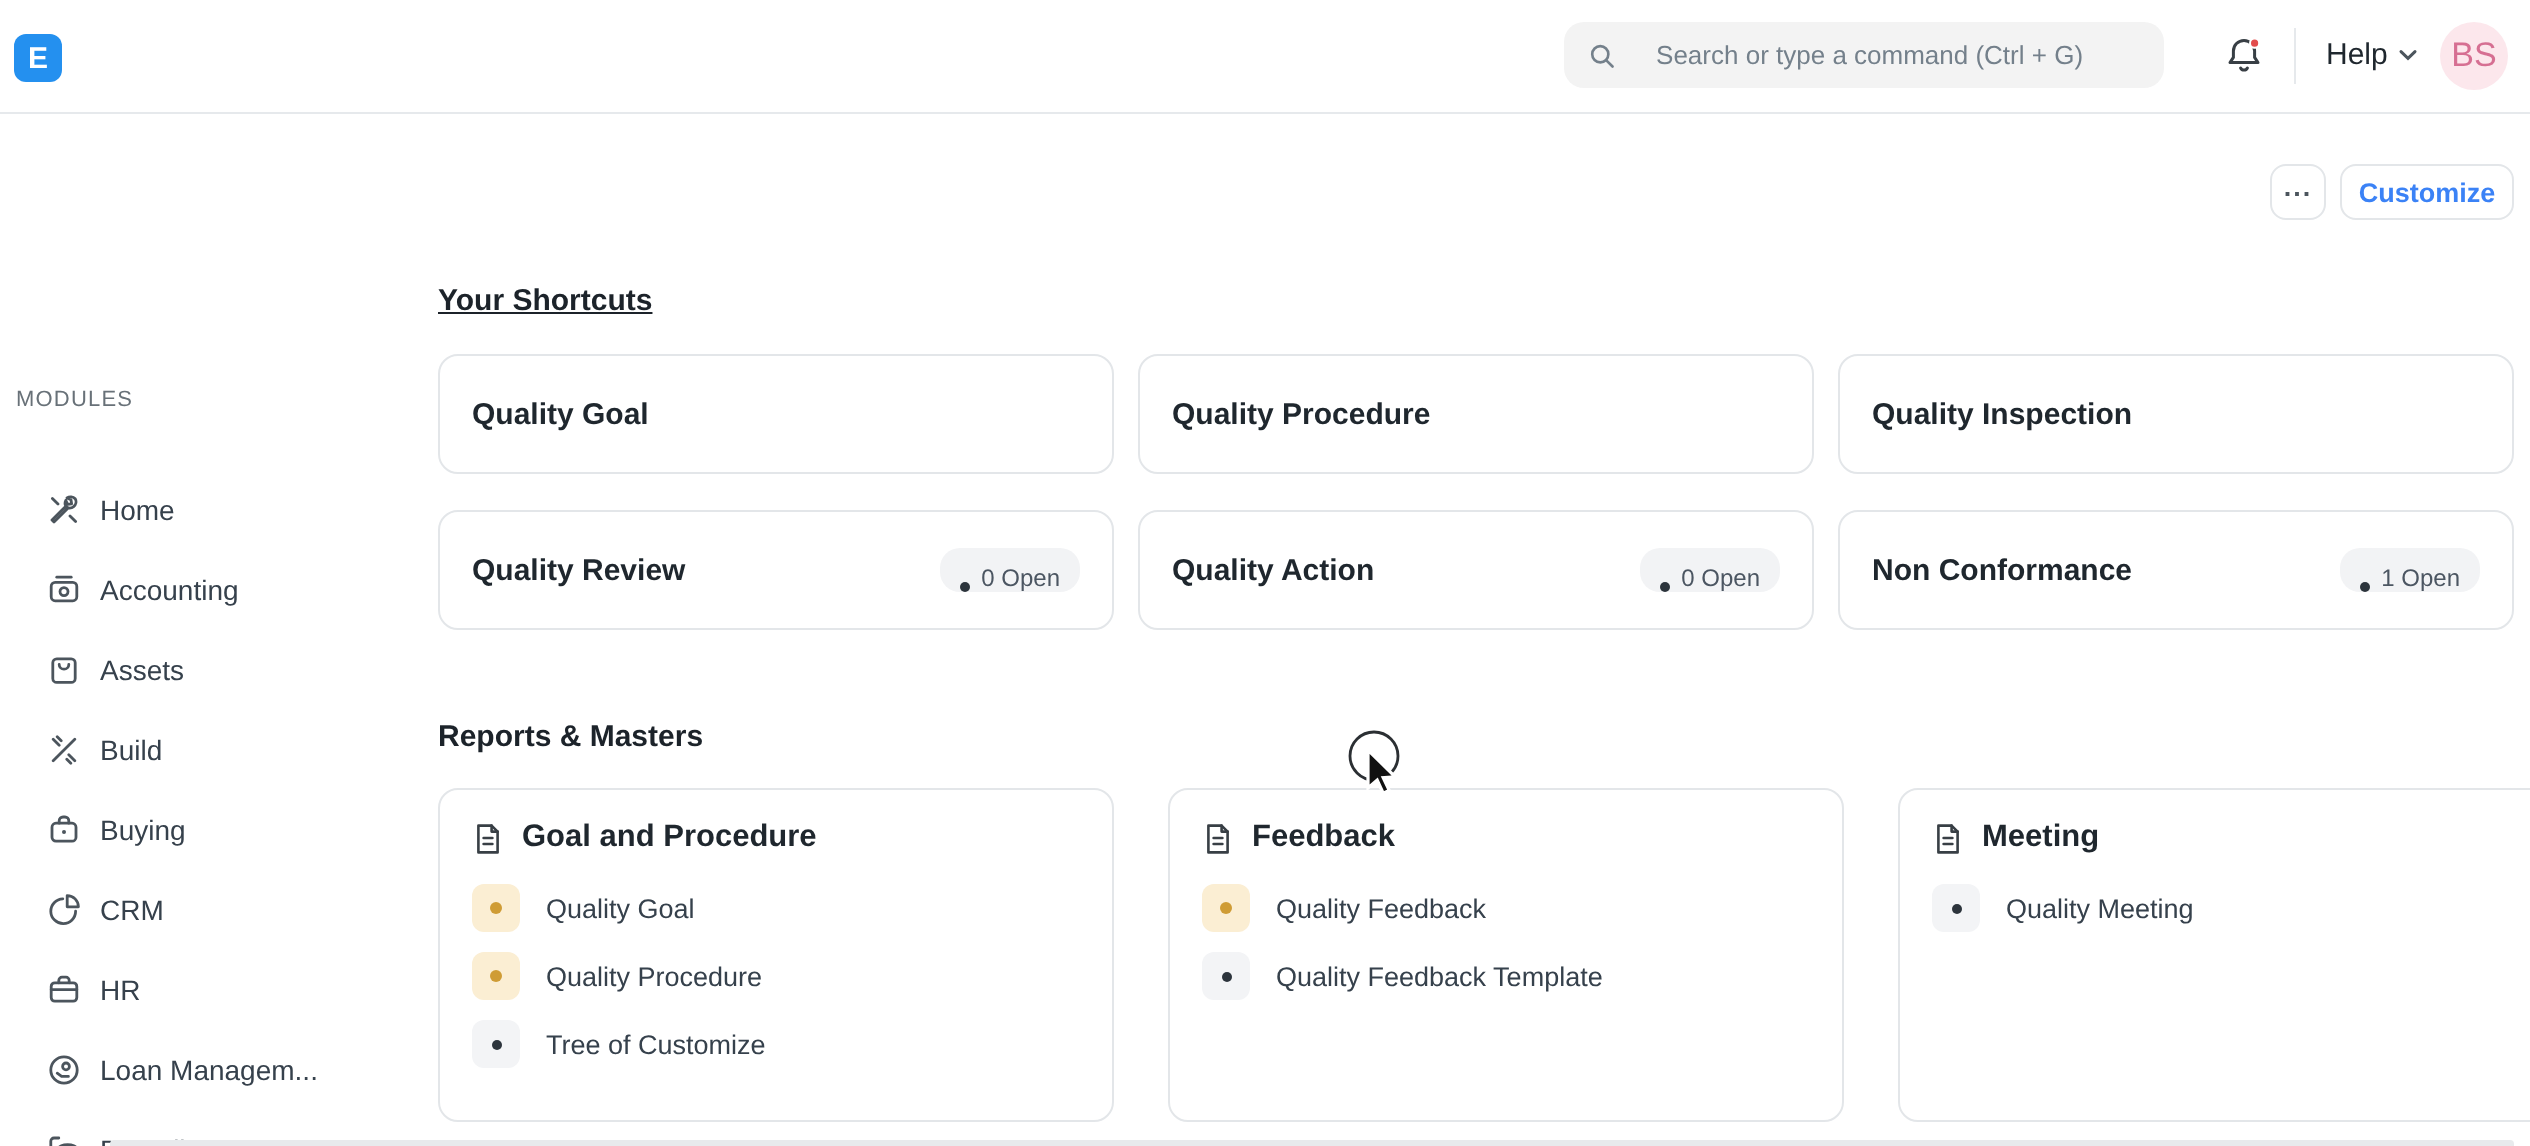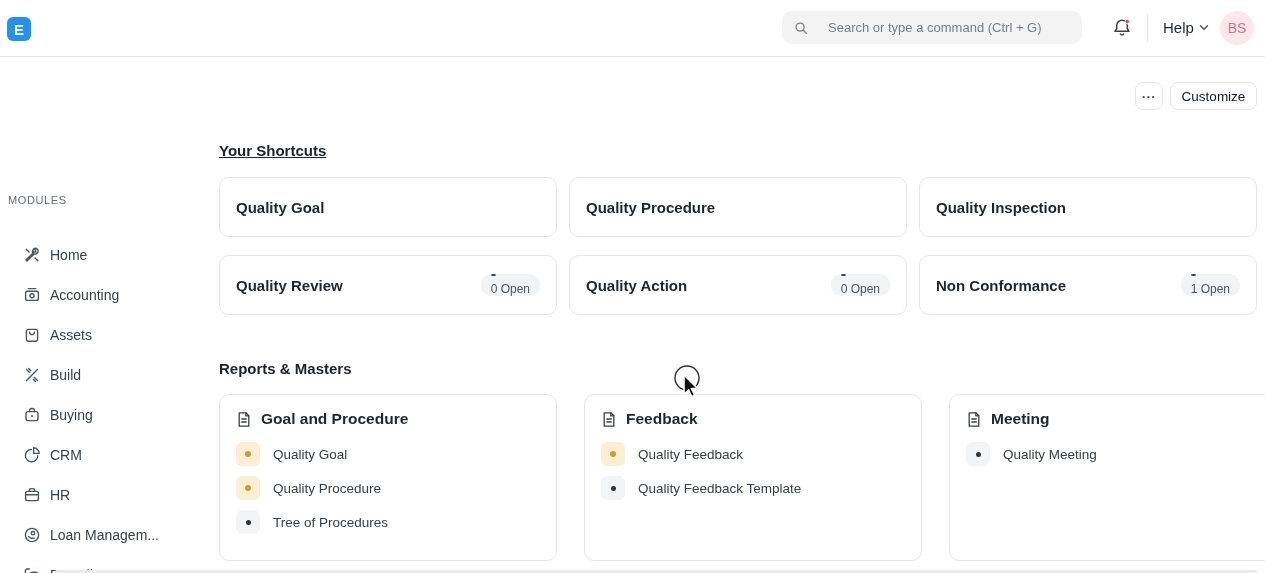--- a/index.html
+++ b/index.html
@@ -9,47 +9,47 @@
 
   
   .navbar { position:absolute; left:0; top:0; width:1265px; height:57px; background:#fff; border-bottom:1px solid #e6e9ec; }
   .logo { position:absolute; left:7px; top:17px; width:24px; height:24px; background:#2490ef; border-radius:6px; color:#fff; font-weight:700; font-size:15px; display:flex; align-items:center; justify-content:center; }
   .searchbar { position:absolute; left:782px; top:11px; width:300px; height:33px; background:#f3f3f3; border-radius:10px; display:flex; align-items:center; padding:0 12px; gap:20px; }
   .searchbar input { border:none; outline:none; background:transparent; font-family:inherit; font-size:13px; color:#1f272e; width:100%; }
   .searchbar input::placeholder { color:#74808b; }
   .nav-bell { position:absolute; left:1111px; top:17px; width:22px; height:22px; cursor:pointer; }
   .nav-divider { position:absolute; left:1147px; top:14px; width:1px; height:28px; background:#e6e9ec; }
   .help { position:absolute; left:1163px; top:19px; display:flex; align-items:center; gap:5px; font-size:15px; color:#1f272e; cursor:pointer; }
-  .avatar { position:absolute; left:1220px; top:11px; width:34px; height:34px; border-radius:50%; background:#fce7ec; color:#d66f92; font-size:14px; font-weight:500; display:flex; align-items:center; justify-content:center; cursor:pointer; }
+  .avatar { position:absolute; left:1220px; top:11px; width:34px; height:34px; border-radius:50%; background:#fce7ec; color:#d66f92; font-size:17px; font-weight:500; display:flex; align-items:center; justify-content:center; cursor:pointer; }
 
   
   .burger { position:absolute; left:8px; top:88px; width:19px; height:15px; display:flex; flex-direction:column; justify-content:space-between; cursor:pointer; }
   .burger span { display:block; height:2px; background:#8d959c; border-radius:2px; }
   .page-title { position:absolute; left:34px; top:83px; font-size:20px; font-weight:700; color:#1c232a; letter-spacing:.2px; }
-  .btn { position:absolute; top:82px; height:28px; background:#fff; border:1px solid #e3e6e9; border-radius:8px; font-family:inherit; font-size:13.5px; color:#0f172a; display:flex; align-items:center; justify-content:center; cursor:pointer; }
+  .btn { position:absolute; top:82px; height:28px; background:#fff; border:1px solid #e3e6e9; border-radius:8px; font-family:inherit; font-size:13.5px; color:#3b82f6; display:flex; align-items:center; justify-content:center; cursor:pointer;font-weight:bold; }
   .btn-more { left:1135px; width:28px; letter-spacing:1px; padding-bottom:6px; font-weight:700; color:#4c555d; }
   .btn-customize { left:1170px; width:87px; }
 
   
   .sidebar { position:absolute; left:0; top:57px; width:219px; height:516px; background:#fff; }
   .side-heading { position:absolute; left:8px; top:137px; font-size:11px; font-weight:500; color:#687178; letter-spacing:.6px; }
   .side-items { position:absolute; left:0; top:178px; width:219px; }
   .side-item { height:40px; display:flex; align-items:center; padding-left:23px; gap:9px; cursor:pointer; color:#383f45; }
   .side-item svg { flex:0 0 18px; stroke:#4c555d; }
   .slabel { font-size:14px; color:#36414c; white-space:nowrap; }
 
   
   .section-h { position:absolute; font-size:15px; font-weight:700; color:#1c232a; }
   .h-shortcuts { left:219px; top:142px;text-decoration:underline; }
   .h-masters { left:219px; top:360px; }
 
   .shortcut-grid { position:absolute; left:219px; top:177px; width:1038px; display:grid; grid-template-columns:repeat(3,338px); grid-auto-rows:60px; column-gap:12px; row-gap:18px; }
   .scard { background:#fff; border:1px solid #e3e6e9; border-radius:10px; display:flex; align-items:center; justify-content:space-between; padding:0 16px; cursor:pointer; }
   .scard-label { font-size:15px; font-weight:600; color:#1f272e; }
-  .badge { background:#f2f3f5; border-radius:10px; height:22px; display:flex; align-items:flex-start; gap:6px; padding:0 10px; font-size:12px; color:#4c5662;flex-direction:column; }
+  .badge { background:#f2f3f5; border-radius:10px; height:22px; display:flex; align-items:flex-end; gap:6px; padding:0 10px; font-size:12px; color:#4c5662; }
   .bdot { width:5px; height:5px; border-radius:50%; background:#2c343c; }
 
   .masters-grid { position:absolute; left:219px; top:394px; width:1236px; display:grid; grid-template-columns:repeat(3,338px); column-gap:27px; }
   .mcard { height:167px; background:#fff; border:1px solid #e3e6e9; border-radius:10px; padding:15px 16px; }
   .mcard-head { display:flex; align-items:center; gap:9px; margin-bottom:14px; }
   .mcard-title { font-size:15.5px; font-weight:700; color:#1f272e; }
   .mlink { display:flex; align-items:center; gap:13px; height:24px; margin-bottom:10px; cursor:pointer; }
   .chip { width:24px; height:24px; border-radius:6px; display:flex; align-items:center; justify-content:center; }
   .chip-amber { background:#fbeed3; }
   .chip-amber i { width:6px; height:6px; border-radius:50%; background:#cf9c35; }
@@ -243,21 +243,21 @@
       <div class="mlink">
         <span class="chip chip-amber">
             <i></i>
           </span>
         <span class="mlink-label">Quality Procedure</span>
       </div>
       <div class="mlink">
         <span class="chip chip-gray">
             <i></i>
           </span>
-        <span class="mlink-label">Tree of Procedures</span>
+        <span class="mlink-label">Tree of Customize</span>
       </div>
     </div>
 
     <div class="mcard">
       <div class="mcard-head">
         <svg width="16" height="17" viewBox="0 0 16 17" fill="none" stroke="#383f45" stroke-width="1.3" stroke-linecap="round" stroke-linejoin="round">
           <path d="M3.2 1.8h6.6l3 3v10.4H3.2z"></path>
             <path d="M9.8 1.8v3h3M5.8 8h4.4M5.8 11h4.4"></path>
         </svg>
         <span class="mcard-title">Feedback</span>

